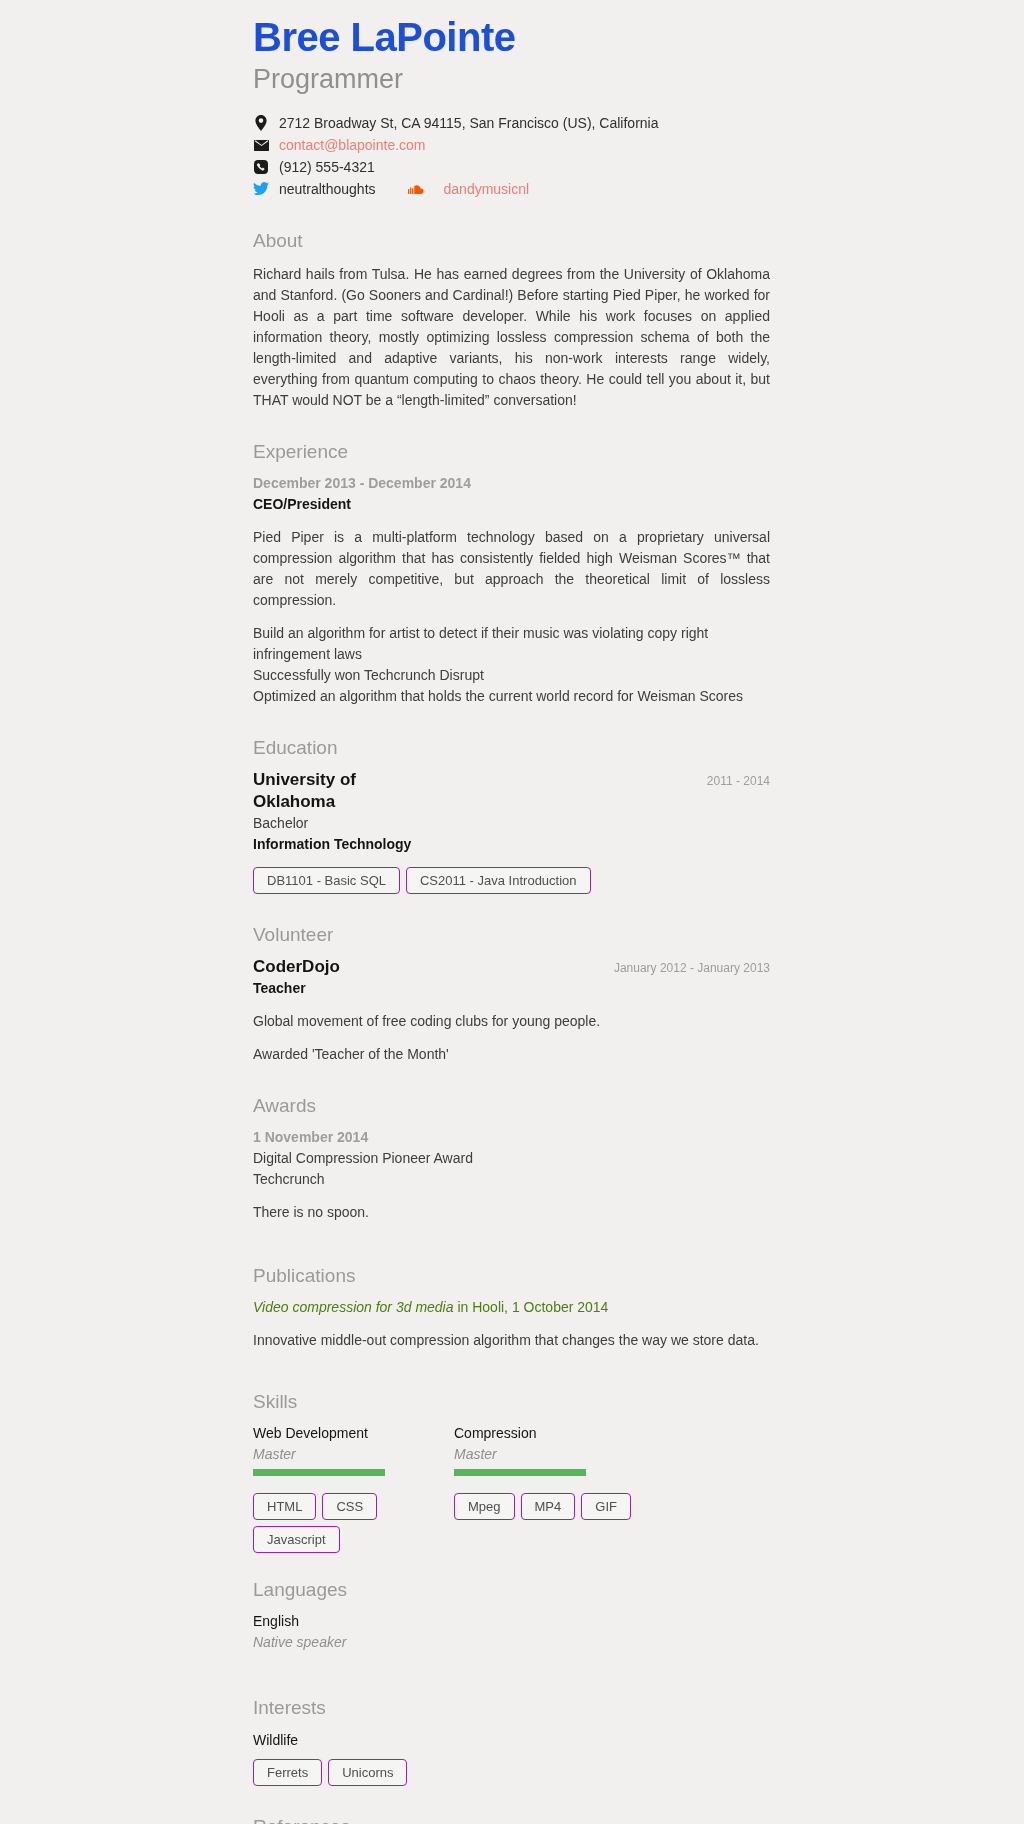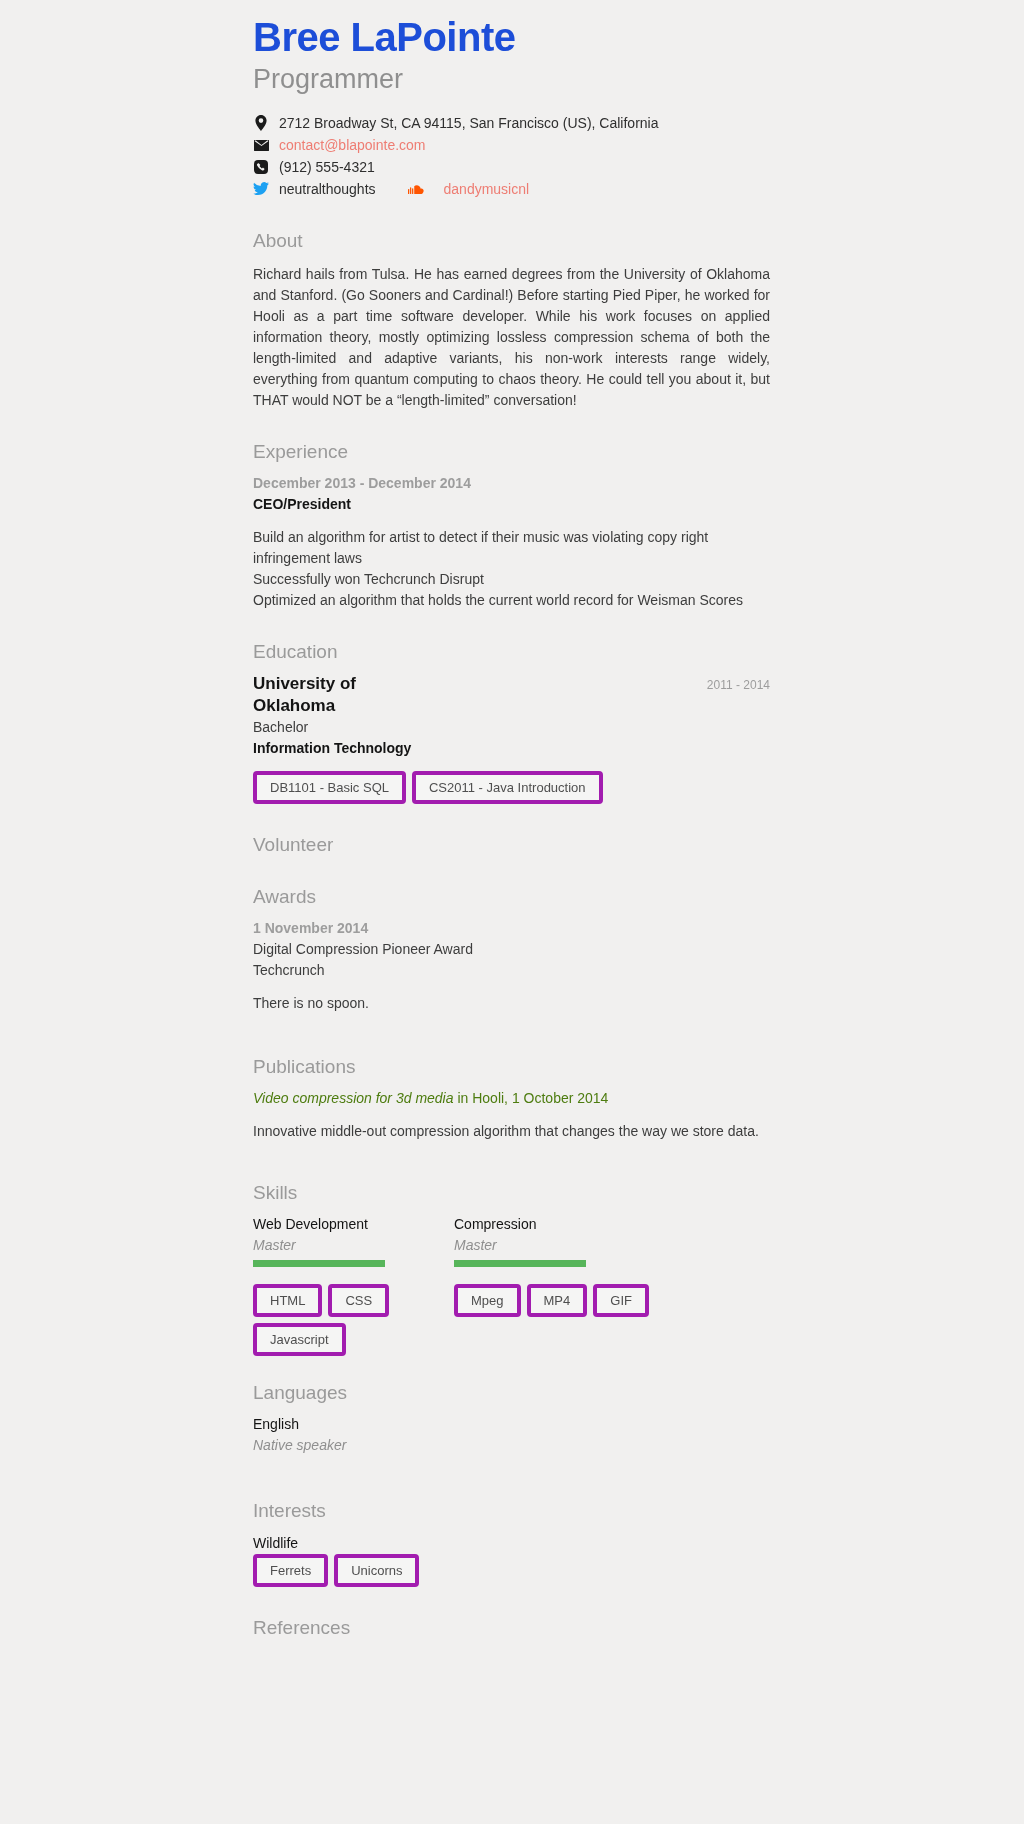--- a/index.html
+++ b/index.html
@@ -37,37 +37,37 @@
   .role{font-size:14px;line-height:21px;font-weight:700;color:#141414;}
   .line{font-size:14px;line-height:21px;color:#3d3d3d;}
   .line.bold{font-weight:700;color:#141414;}
 
   .entry-head{display:flex;align-items:flex-start;margin-top:10px;}
   .entry-title{font-size:17px;line-height:22px;font-weight:700;color:#141414;}
   .entry-title.narrow{max-width:160px;}
   .entry-date{margin-left:auto;font-size:12px;line-height:20px;font-weight:400;color:#9d9d9d;white-space:nowrap;padding-top:2px;}
 
   .tags{margin-top:12px;display:flex;flex-wrap:wrap;gap:6px;}
-  .tag{display:inline-block;background:#f5f5f4;border:4px solid #a21caf;border-radius:4px;
+  .tag{display:inline-block;background:#f5f5f4;border:1px solid #a21caf;border-radius:4px;
        padding:4px 13px;font-size:13px;line-height:17px;color:#4f4f4f;}
 
   
   .skills-grid{display:flex;margin-top:10px;}
   .skill{width:201px;}
   .skill-name{font-size:14px;line-height:21px;color:#141414;}
   .skill-level{font-size:14px;line-height:21px;color:#8f8f8f;font-style:italic;}
   .bar-track{width:132px;height:7px;background:#d9d9d8;margin-top:4px;}
   .bar-fill{height:100%;background:#57b55a;}
   .skill .tags{margin-top:17px;}
 
   .lang-name{margin-top:10px;font-size:14px;line-height:21px;color:#141414;}
   .lang-level{font-size:14px;line-height:21px;color:#8f8f8f;font-style:italic;}
 
   .interest-name{margin-top:10px;font-size:14px;line-height:22px;color:#141414;}
-  .interests .tags{margin-top:0;}
+  .interests .tags{margin-top:8px;}
 
   .pub-line{margin-top:10px;font-size:14px;line-height:21px;color:#4d7c0f;}
   .pub-line em{font-style:italic;}
 </style>
 </head>
 <body>
 
 <div class="page">
 
   <header>
@@ -126,20 +126,21 @@
   <section>
     <h2 class="sec">About</h2>
     <p class="para">Richard hails from Tulsa. He has earned degrees from the University of Oklahoma and Stanford. (Go Sooners and Cardinal!) Before starting Pied Piper, he worked for Hooli as a part time software developer. While his work focuses on applied information theory, mostly optimizing lossless compression schema of both the length-limited and adaptive variants, his non-work interests range widely, everything from quantum computing to chaos theory. He could tell you about it, but THAT would NOT be a “length-limited” conversation!</p>
   </section>
 
   <section>
     <h2 class="sec">Experience</h2>
     <div>
       <div class="meta-date">December 2013 - December 2014</div>
       <div class="role">CEO/President</div>
+      <p class="para">Pied Piper is a multi-platform technology based on a proprietary universal compression algorithm that has consistently fielded high Weisman Scores™ that are not merely competitive, but approach the theoretical limit of lossless compression.</p>
       <div class="lines">
         <div class="line">Build an algorithm for artist to detect if their music was violating copy right infringement laws</div>
         <div class="line">Successfully won Techcrunch Disrupt</div>
         <div class="line">Optimized an algorithm that holds the current world record for Weisman Scores</div>
       </div>
     </div>
   </section>
 
   <section>
     <h2 class="sec">Education</h2>
@@ -152,20 +153,29 @@
       <div class="line bold">Information Technology</div>
       <div class="tags">
         <span class="tag">DB1101 - Basic SQL</span>
         <span class="tag">CS2011 - Java Introduction</span>
       </div>
     </div>
   </section>
 
   <section>
     <h2 class="sec">Volunteer</h2>
+    <div>
+      <div class="entry-head">
+        <div class="entry-title">CoderDojo</div>
+        <div class="entry-date">January 2012 - January 2013</div>
+      </div>
+      <div class="role">Teacher</div>
+      <p class="para">Global movement of free coding clubs for young people.</p>
+      <p class="para">Awarded 'Teacher of the Month'</p>
+    </div>
   </section>
 
   <section>
     <h2 class="sec">Awards</h2>
     <div>
       <div class="meta-date">1 November 2014</div>
       <div class="line">Digital Compression Pioneer Award</div>
       <div class="line">Techcrunch</div>
       <p class="para">There is no spoon.</p>
     </div>

